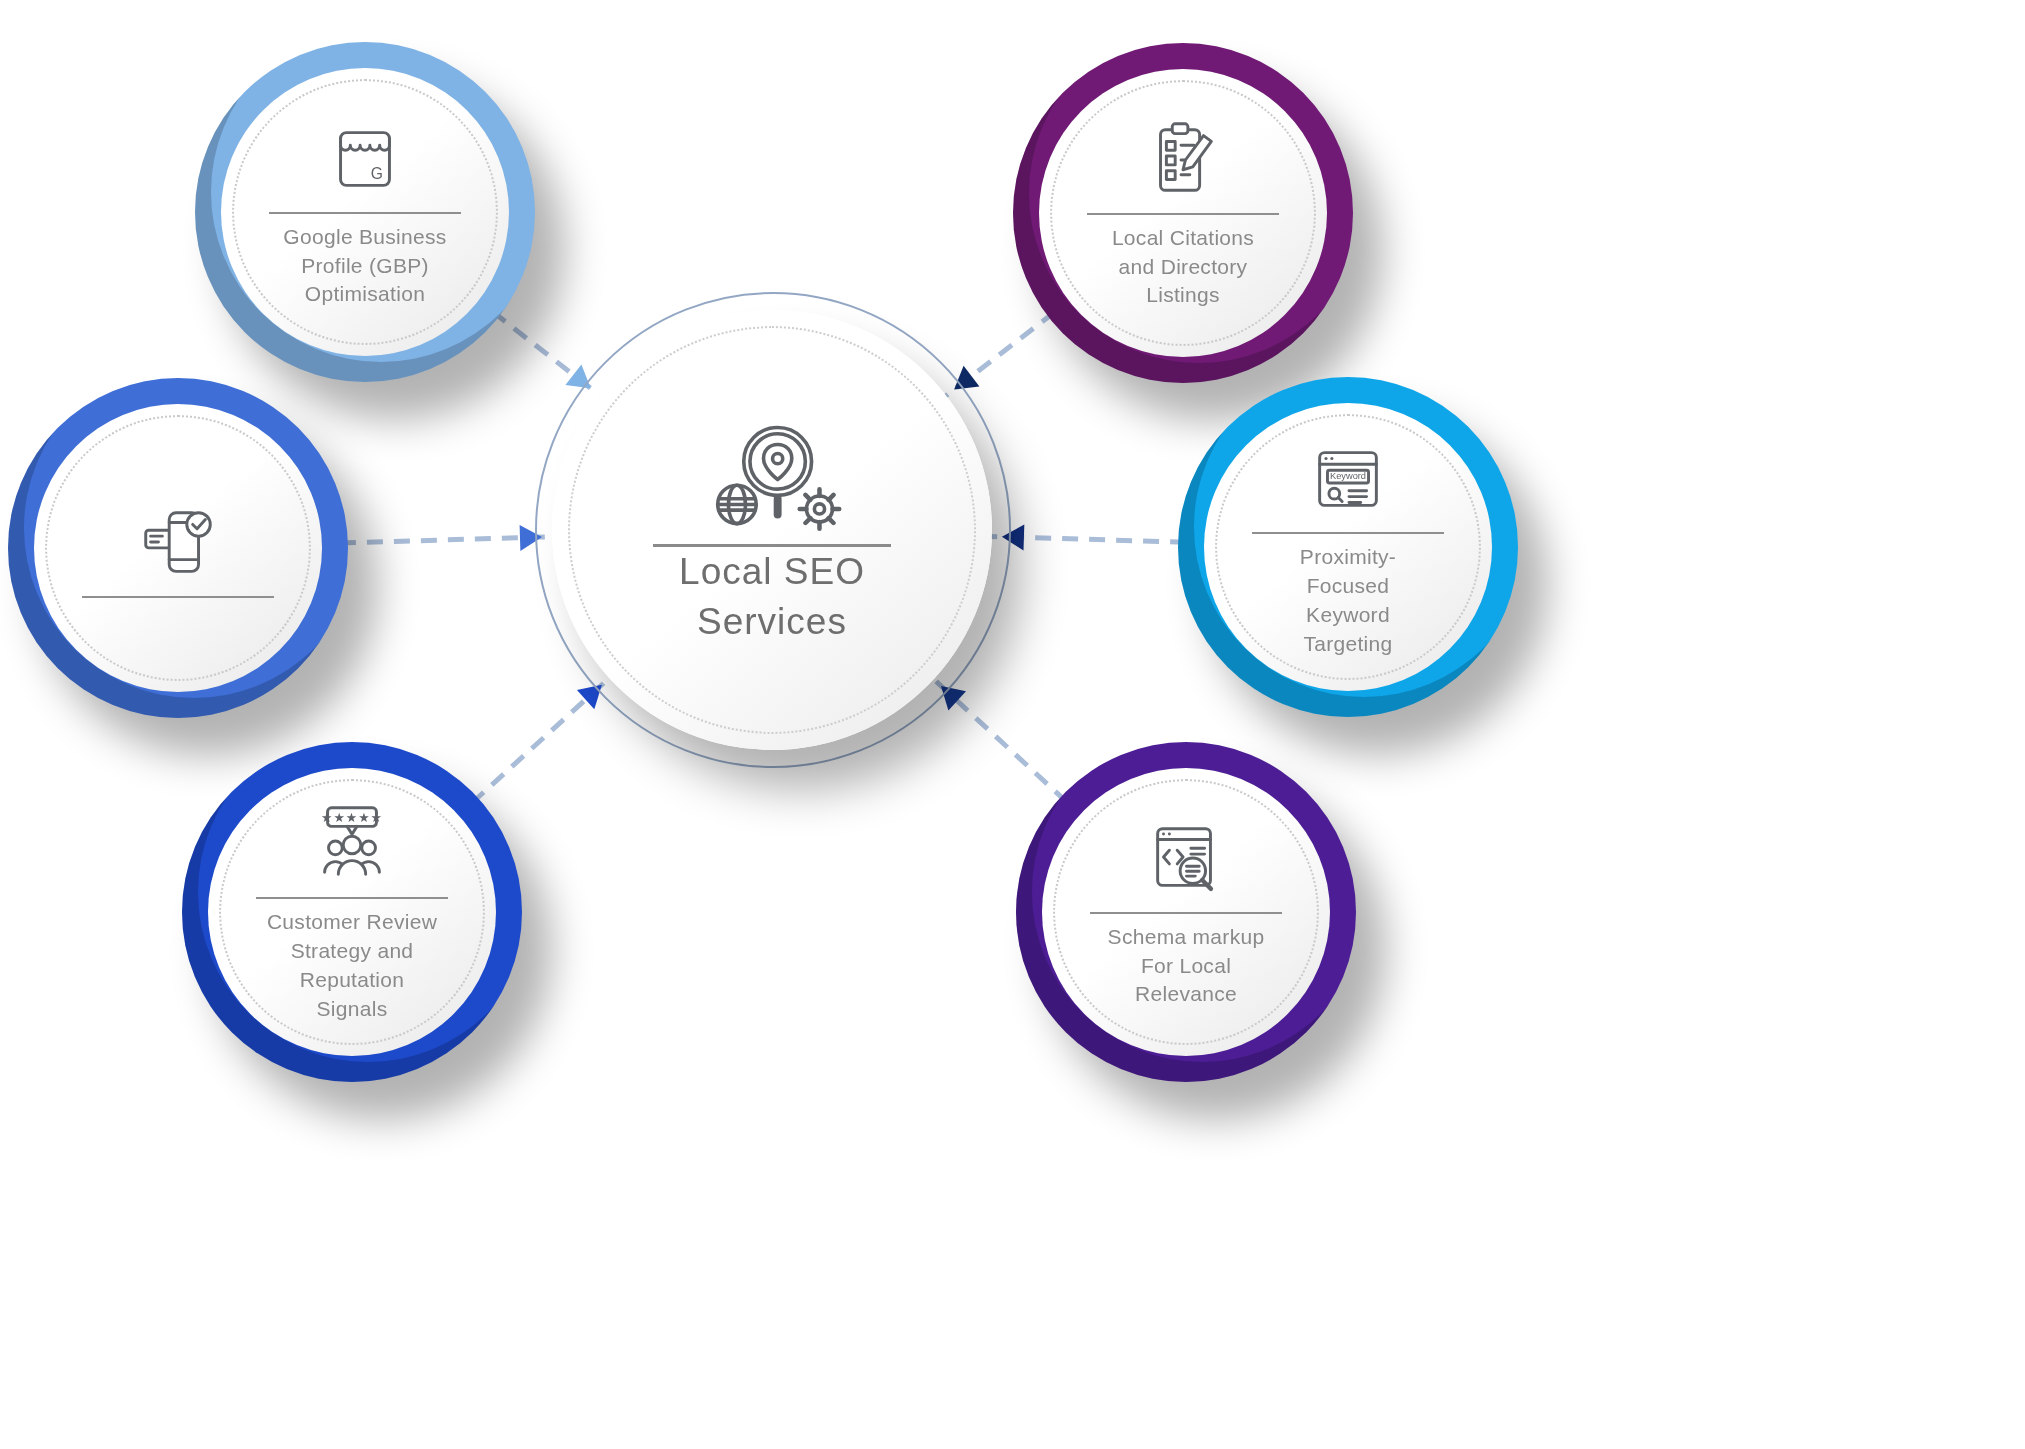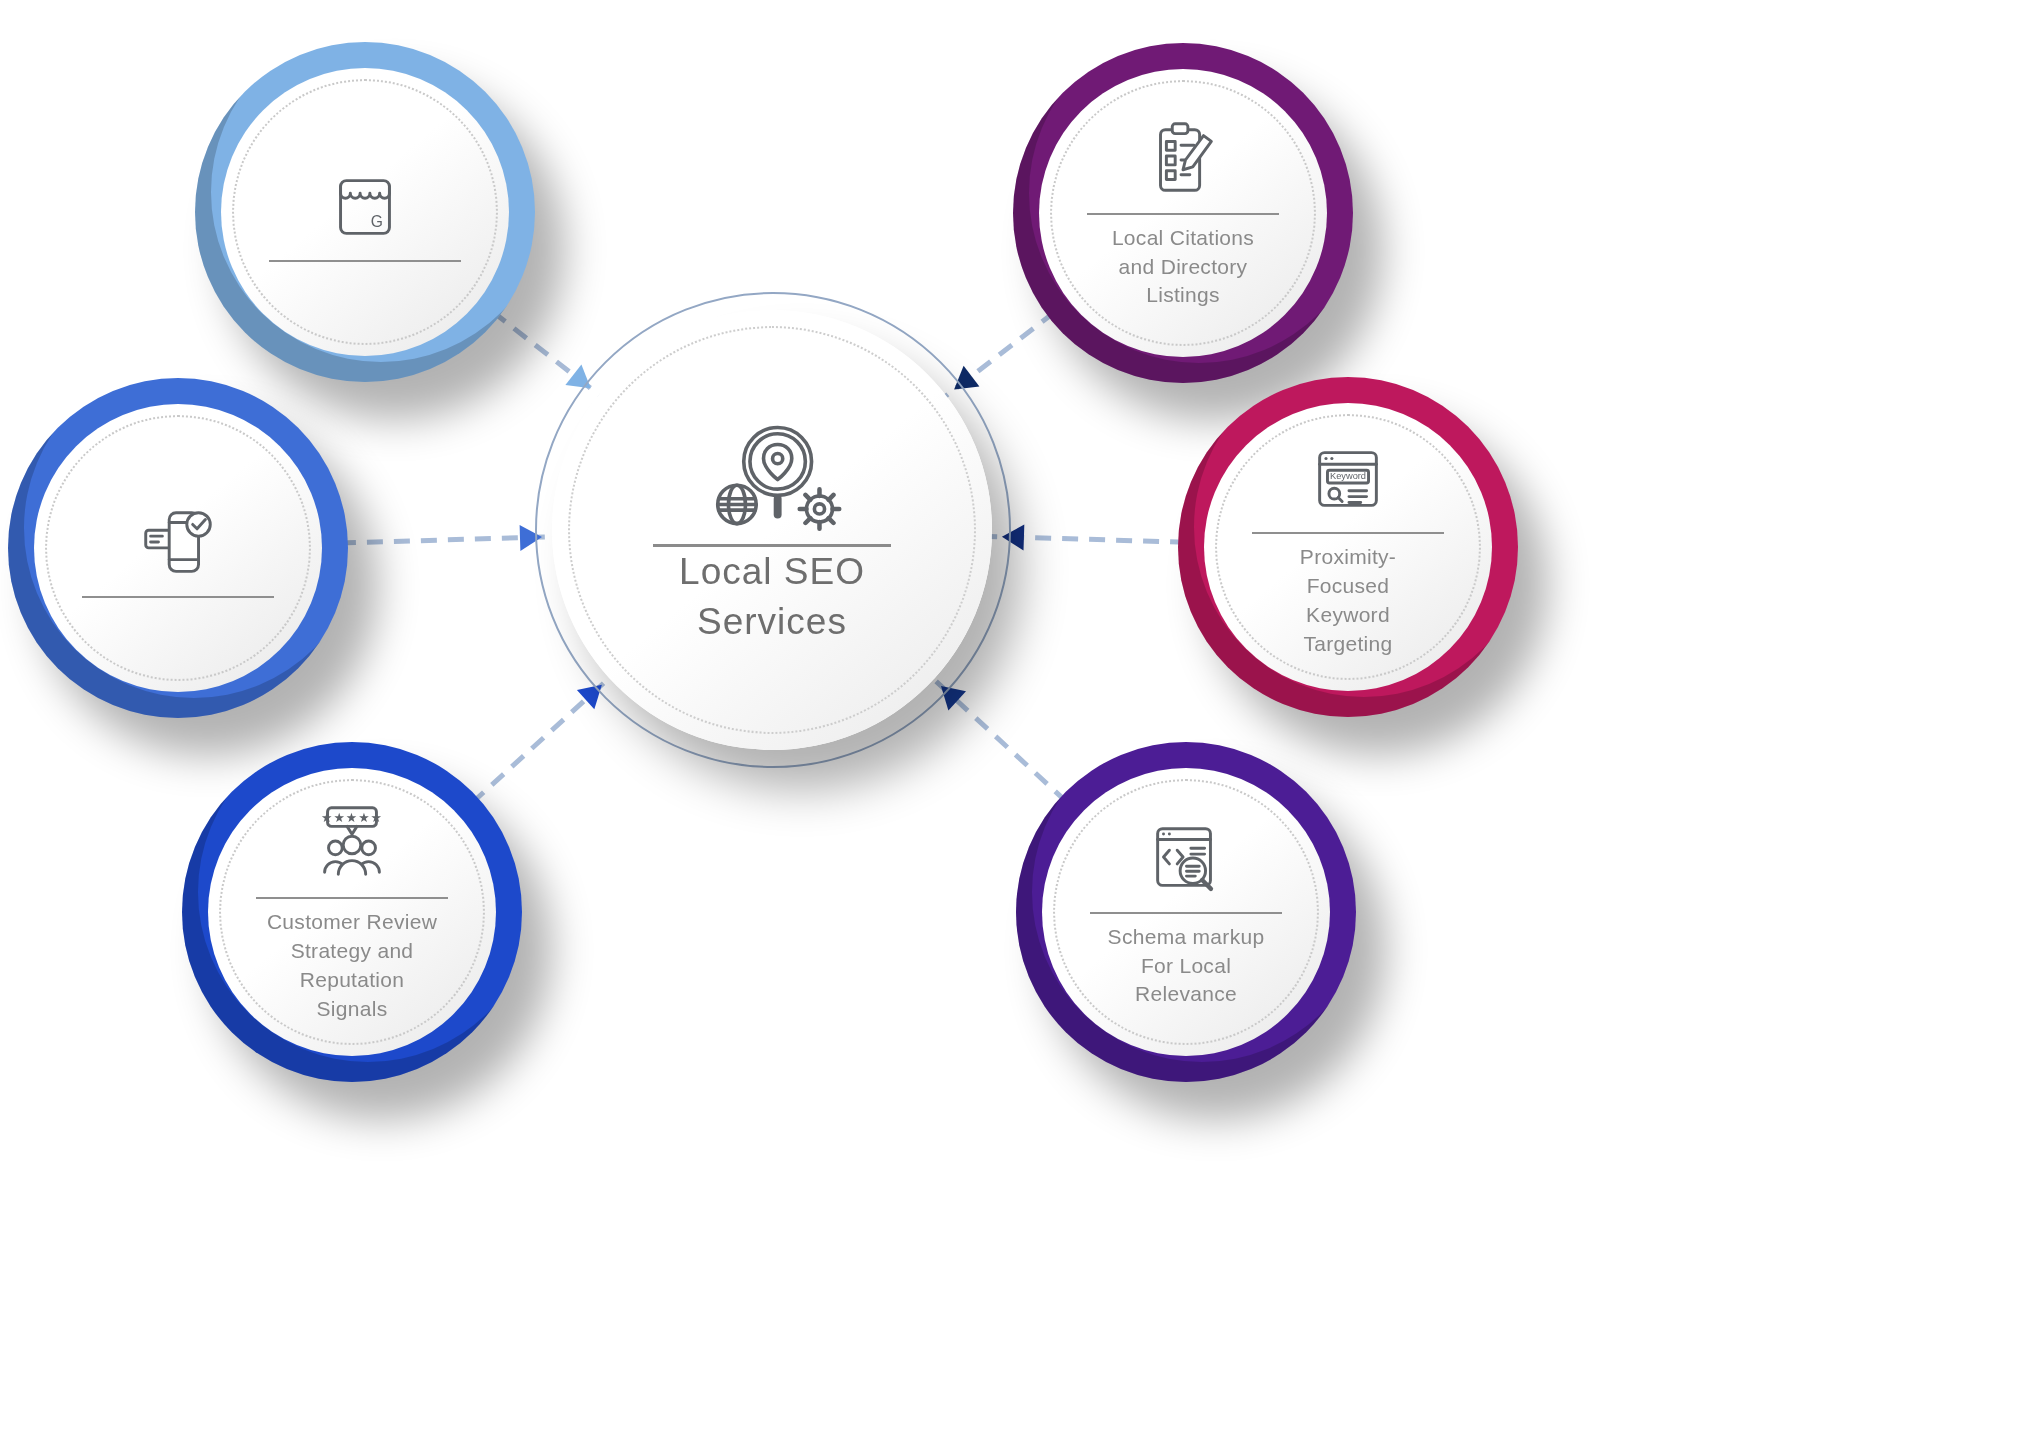--- a/index.html
+++ b/index.html
@@ -122,20 +122,21 @@
           <div class="content">
             <svg class="icon" viewBox="0 0 90 90">
               <g stroke="#5f6368" stroke-width="3" fill="none" stroke-linecap="round" stroke-linejoin="round">
                 <rect x="20" y="18" width="50" height="54" rx="6"></rect>
                 <path d="M20 31 a5 5 0 0 0 10 0 a5 5 0 0 0 10 0 a5 5 0 0 0 10 0 a5 5 0 0 0 10 0 a5 5 0 0 0 10 0"></path>
                 <path d="M20 31 V24 M70 31 V24"></path>
               </g>
               <text x="57" y="65" font-size="16" fill="#5f6368" text-anchor="middle">G</text>
             </svg>
             <div class="divider"></div>
+            <div class="label">Google Business Profile (GBP) Optimisation</div>
           </div>
         </div>
       </div>
     </div>
   </div>
 
   <div class="node n2">
     <div class="ring" style="background: rgb(62, 110, 214);">
       <div class="inner">
         <div class="dotted">
@@ -201,21 +202,21 @@
             </svg>
             <div class="divider"></div>
             <div class="label">Local Citations and Directory Listings</div>
           </div>
         </div>
       </div>
     </div>
   </div>
 
   <div class="node n5">
-    <div class="ring" style="background: #be185d;">
+    <div class="ring" style="background: #0ea5e9;">
       <div class="inner">
         <div class="dotted">
           <div class="content">
             <svg class="icon" viewBox="0 0 90 90">
               <g stroke="#5f6368" stroke-width="3" fill="none" stroke-linecap="round" stroke-linejoin="round">
                 <rect x="16" y="18" width="58" height="54" rx="5"></rect>
                 <path d="M16 30 h58"></path>
                 <circle cx="22.5" cy="24" r="1.6" fill="#5f6368" stroke="none"></circle>
                 <circle cx="28.5" cy="24" r="1.6" fill="#5f6368" stroke="none"></circle>
                 <rect x="24" y="36" width="42" height="13" rx="2"></rect>

